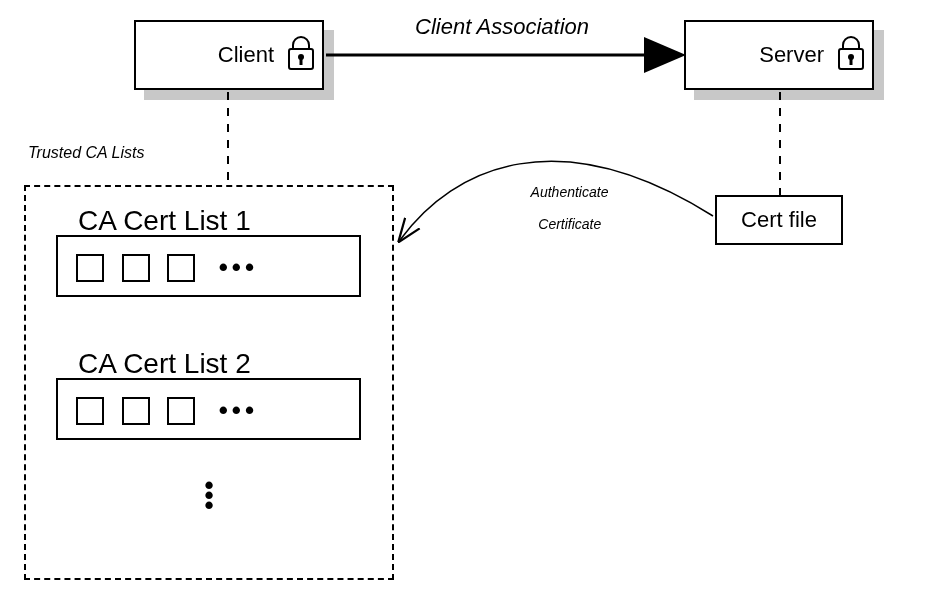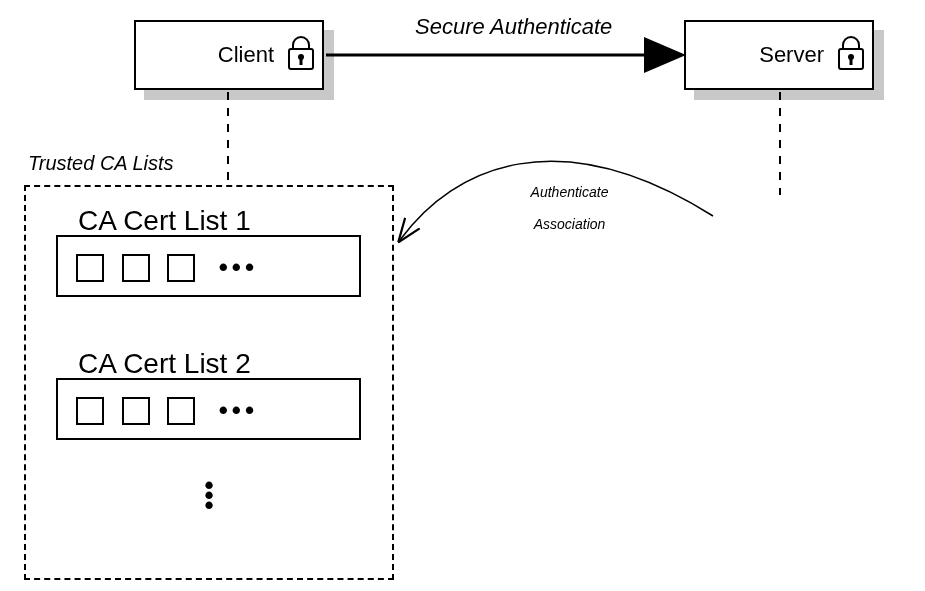--- a/index.html
+++ b/index.html
@@ -113,29 +113,32 @@
 
   <div class="lock" style="left:836px; top:33px; z-index:2;">
     <svg width="30" height="40" viewBox="0 0 30 40">
       <path d="M7 16 v-4 a8 8 0 0 1 16 0 v4" fill="none" stroke="#000" stroke-width="2"></path>
       <rect x="3" y="16" width="24" height="20" rx="2" fill="#fff" stroke="#000" stroke-width="2"></rect>
       <circle cx="15" cy="24" r="3" fill="#000"></circle>
       <rect x="13.5" y="25" width="3" height="7" fill="#000"></rect>
     </svg>
   </div>
 
-  <div class="label italic" style="left:415px; top:14px; font-size:22px;">Secure Authenticate</div>
+  <div class="label italic" style="left:415px; top:14px; font-size:22px;">Client Association</div>
 
-  <div class="label italic" style="left:28px; top:152px; font-size:20px;font-style:italic;">Trusted CA Lists</div>
+  <div class="label italic" style="left:28px; top:144px; font-size:16px;font-style:italic;">Trusted CA Lists</div>
 
   <div class="label italic" style="left:472px; top:168px; font-size:14px; text-align:center; width:180px;">
     <span>Authenticate</span><br>
-    <span>Association</span>
+    <span>Certificate</span>
   </div>
 
+  <div class="solid-box" style="left:715px; top:195px; width:128px; height:50px; display:flex; align-items:center; justify-content:center;">
+    <span style="font-size:22px;">Cert file</span>
+  </div>
 
   <div class="dashed-box" style="left:24px; top:185px; width:370px; height:395px;"></div>
 
   <div class="label" style="left:78px; top:205px; font-size:28px;">CA Cert List 1</div>
 
   <div class="solid-box" style="left:56px; top:235px; width:305px; height:62px; padding:15px 18px;">
     <span class="small-square"></span>
     <span class="small-square"></span>
     <span class="small-square"></span>
     <span class="dots-h">•••</span>

